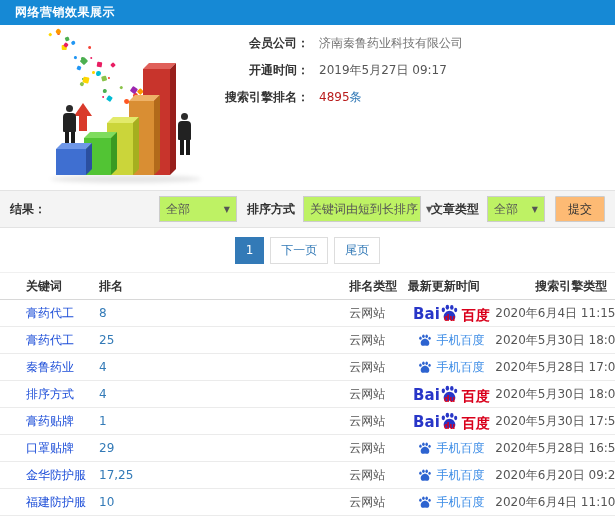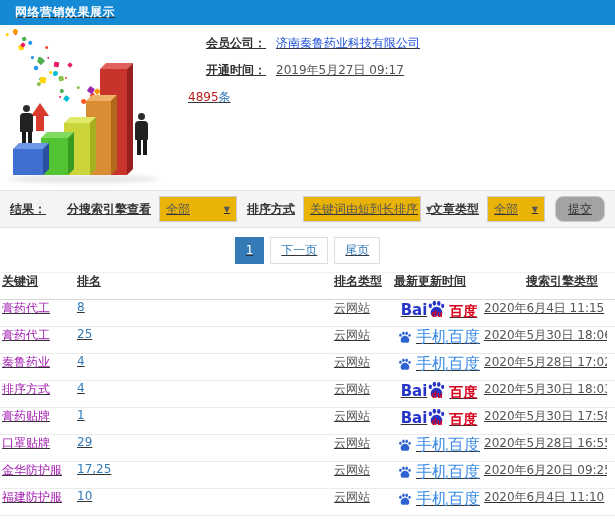--- a/index.html
+++ b/index.html
@@ -1,31 +1,31 @@
 <!DOCTYPE html>
 <html><head>
 <meta charset="utf-8">
 <style>
   * { margin:0; padding:0; box-sizing:border-box; }
   html,body { background:#fff; }
   body { font-family:"DejaVu Sans","Liberation Sans",sans-serif; font-size:12px; color:#333; }
-  .app { position:relative; width:615px; height:520px; overflow:hidden; background:#fff; margin:0 auto;text-decoration:underline; }
+  .app { position:relative; width:615px; height:520px; overflow:hidden; background:#fff; margin:0 auto; }
 
   
   .topbar { height:25px; background:#1689d5; color:#fff; font-weight:bold; font-size:12px;
             line-height:25px; padding-left:15px; letter-spacing:.5px; }
 
   
-  .top-section { position:relative; height:165px; }
+  .top-section { position:relative; height:165px;margin-left:43px; }
   .illu { position:absolute; left:0; top:0; width:175px; height:162px; overflow:hidden; }
   .info { margin-left:178px; padding-top:5px; }
   .info-row { display:flex; align-items:center; height:27px; }
   .info-label { width:88px; text-align:right; font-weight:bold; color:#333; flex:0 0 88px; }
   .info-value { margin-left:10px; color:#555; }
-  .info-value.link { color:#1d4ed8; cursor:pointer;text-align:right; }
+  .info-value.link { color:#737373; cursor:pointer;text-align:right; }
   .info-count { color:#b91c1c; }
   .info-suffix { color:#337ab7; }
 
   
   .bar { position:absolute; bottom:12px; }
   .bar .face { width:100%; height:100%; background:var(--c); }
   .bar::before { content:""; position:absolute; top:-6px; left:3px; width:100%; height:6px;
                  background:var(--l); transform:skewX(-45deg); }
   .bar::after { content:""; position:absolute; top:-3px; right:-6px; width:6px; height:100%;
                 background:var(--d); transform:skewY(-45deg); }
@@ -41,61 +41,61 @@
   .person .legs i { display:block; width:4px; height:15px; background:#1a1a1a; }
   .illu-shadow { position:absolute; left:8px; bottom:4px; width:150px; height:8px; border-radius:50%;
                  background:rgba(0,0,0,.10); filter:blur(2px); }
 
   
   .filter-bar { height:38px; background:#f4f4f4; border-top:1px solid #e3e3e3; border-bottom:1px solid #e3e3e3;
                 display:flex; align-items:center; padding:0 10px; }
   .result-label { font-weight:bold; color:#333; }
   .filter-spacer { flex:1; }
   .filter-label { font-weight:bold; color:#333; margin:0 8px 0 10px; }
-  .select-box { height:26px; background:#eab308; border:1px solid #ccc; display:flex; align-items:center;
+  .select-box { height:26px; background:#bef264; border:1px solid #ccc; display:flex; align-items:center;
                 padding:0 6px; color:#555; cursor:pointer; }
   .select-box .val { flex:1; white-space:nowrap; }
   .select-box .caret { font-size:8px; color:#555; margin-left:8px; }
   .sel-engine { width:78px; }
   .sel-sort { width:118px; }
   .sel-type { width:58px; }
-  .submit-btn { height:26px; margin-left:10px; padding:0 12px; background:#a3a3a3; border:1px solid #ccc;
-                border-radius:8px; color:#333; font-size:12px; cursor:pointer; }
+  .submit-btn { height:26px; margin-left:10px; padding:0 12px; background:#fdba74; border:1px solid #ccc;
+                border-radius:1px; color:#333; font-size:12px; cursor:pointer; }
 
   
   .pager { height:44px; display:flex; align-items:center; justify-content:center; gap:6px; }
   .page-btn { min-width:26px; height:27px; padding:0 10px; display:flex; align-items:center; justify-content:center;
               border:1px solid #ddd; background:#fff; color:#337ab7; font-size:12px; cursor:pointer; }
   .page-btn.active { background:#337ab7; border-color:#337ab7; color:#fff; cursor:default; }
 
   
   .tbl { width:615px; }
-  .trow { display:flex; align-items:flex-start; height:27px; border-bottom:1px solid #ebebeb; padding-left:2px; }
+  .trow { display:flex; align-items:center; height:27px; border-bottom:1px solid #ebebeb; padding-left:26px; }
   .trow.head { height:28px; border-top:1px solid #f0f0f0; border-bottom:1px solid #d8d8d8; }
   .trow.head .c { font-weight:bold; color:#333; }
   .c { overflow:hidden; white-space:nowrap; }
-  .c1 { width:75px; color:#a21caf; }
+  .c1 { width:75px; color:#1d4ed8; }
   .c2 { width:257px; }
   .c3 { width:60px; color:#555; }
   .c4 { width:90px; display:flex; align-items:center; justify-content:center; }
   .c5 { width:123px; color:#555; }
   .rank-link { color:#337ab7; cursor:pointer; }
 
   
   .baidu-logo { display:flex; align-items:flex-end; cursor:pointer; }
   .baidu-logo .bai { font-weight:bold; font-size:15px; color:#2836c8; line-height:1; }
   .paw-wrap { position:relative; display:inline-block; }
   .paw-wrap svg { display:block; }
   .paw-big { width:19px; height:18px; color:#2836c8; }
   .paw-small { width:14px; height:13px; color:#2d63d0; }
   .du-label { position:absolute; left:4px; bottom:-1px; font-size:8px; font-weight:bold; color:#d9001b; line-height:1; }
   .du-line { width:9px; height:2px; background:#d9001b; margin:0 auto; border-radius:1px; }
   .baidu-logo .cn { font-weight:bold; font-size:14px; color:#d9001b; line-height:1; margin-left:3px; }
   .mobile-baidu { display:flex; align-items:center; gap:4px; cursor:pointer; }
-  .mobile-baidu .mb-txt { color:#3c8ce6; font-size:16px; }
+  .mobile-baidu .mb-txt { color:#3c8ce6; font-size:12px; }
 </style>
 </head>
 <body>
 
 <div class="app">
 
   <div class="topbar">网络营销效果展示</div>
 
   <div class="top-section">
     <div class="illu">
@@ -187,29 +187,29 @@
     <div class="info" id="info-fields">
         <div class="info-row">
           <span class="info-label">会员公司：</span>
           <span class="info-value link">济南秦鲁药业科技有限公司</span>
         </div>
         <div class="info-row">
           <span class="info-label">开通时间：</span>
           <span class="info-value">2019年5月27日 09:17</span>
         </div>
         <div class="info-row">
+          <span class="info-label">搜索引擎排名：</span>
           <span class="info-value"><span class="info-count">4895</span><span class="info-suffix">条</span></span>
         </div>
       </div>
   </div>
 
   <div class="filter-bar">
     <span class="result-label">结果：</span>
     <span class="filter-spacer"></span>
-    <span class="filter-label">分搜索引擎查看</span>
     <div class="select-box sel-engine">
       <span class="val">全部</span>
       <span class="caret">▼</span>
     </div>
     <span class="filter-label">排序方式</span>
     <div class="select-box sel-sort">
       <span class="val">关键词由短到长排序</span>
       <span class="caret">▼</span>
     </div>
     <span class="filter-label">文章类型</span>

